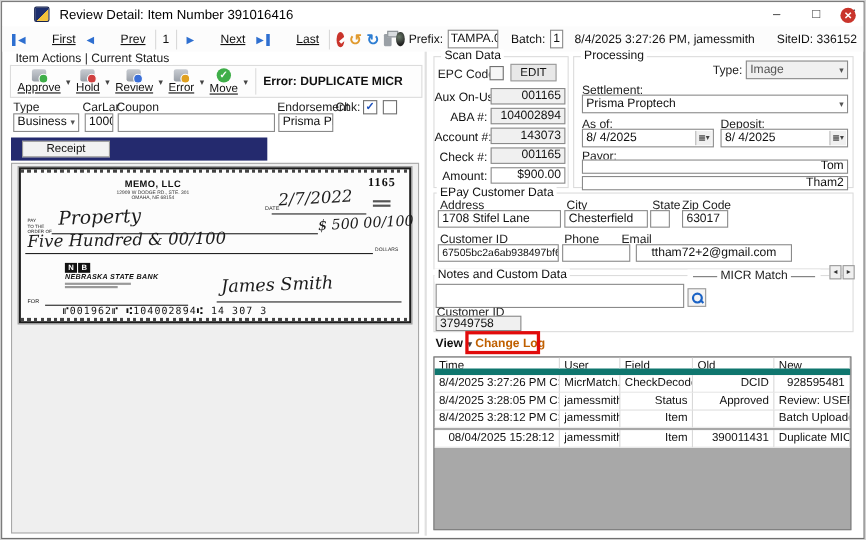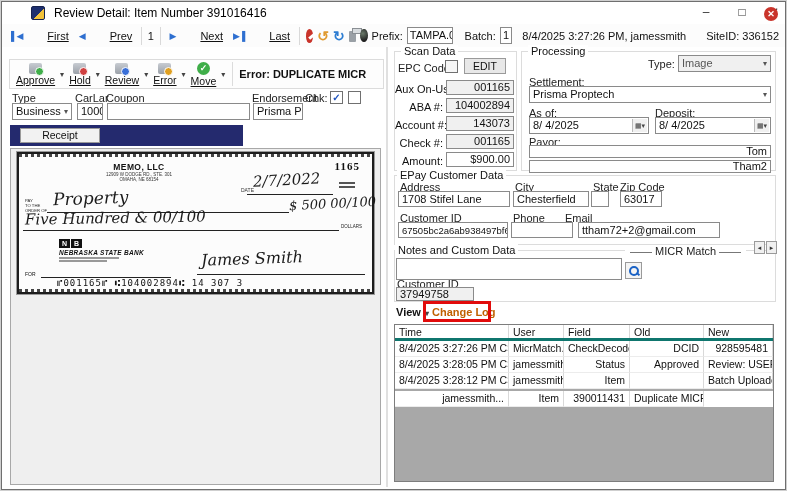--- a/index.html
+++ b/index.html
@@ -114,21 +114,21 @@
   .micr-match { position:absolute; left:230px; top:-6px; background:#fff; padding:0 2px; white-space:nowrap; color:#222; }
   .micr-match i { display:inline-block; width:22px; border-bottom:1px solid #777; margin:0 3px 2px 3px; }
 
   .view-btn { position:absolute; left:6px; top:259px; font-weight:bold; white-space:nowrap; }
   .changelog-lbl { position:absolute; left:42px; top:259px; font-weight:bold; color:#c06000; white-space:nowrap; z-index:2; }
   .ann { position:absolute; border:3px solid #e10b0b; z-index:4; }
   .ann.cl { left:33px; top:254px; width:68px; height:21px; }
 
   .logtable { position:absolute; left:4px; top:277px; width:380px; height:158px; border:1px solid #7d7d7d; background:#a8a8a8; overflow:hidden; }
   .lt-row { display:grid; grid-template-columns:114px 55px 66px 74px 1fr; height:16px; background:#fff; }
-  .lt-row.head { border-bottom:3px solid #0f766e; }
+  .lt-row.head { border-bottom:6px solid #0f766e; }
   .lt-row > span { border-right:1px solid #d9d9d9; padding:0 4px; line-height:15px; white-space:nowrap; overflow:hidden; font-size:10.5px; }
   .lt-row.head > span { text-align:left; }
   .lt-row.body > span { text-align:right; border-bottom:1px solid #ececec; }
 </style>
 </head>
 <body>
 
 <div class="win">
 
   <div class="titlebar">
@@ -169,20 +169,21 @@
     <span class="txtbox prefix-box">TAMPA.08042025.125</span>
     <span style="width:6px"></span>
     <span>Batch:</span>
     <span class="txtbox batch-box">1</span>
     <span class="session">8/4/2025 3:27:26 PM, jamessmith</span>
     <span class="siteid">SiteID: 336152</span>
   </div>
   <span class="redx">✕</span>
 
   <div class="left-pane">
+    <span class="group-label ia-label">Item Actions | Current Status</span>
 
     <div class="ia-toolbar">
       <span class="abtn">
           <span class="stamp approve"></span>
           <span class="lbl">Approve</span>
         </span>
       <span class="dd">▾</span>
       <span class="abtn">
           <span class="stamp hold"></span>
           <span class="lbl">Hold</span>
@@ -258,21 +259,21 @@
         <div class="bank">
           <div class="logo"><span>N</span><span>B</span></div>
           <div class="bn">NEBRASKA STATE BANK</div>
           <div class="bl"></div>
             <div class="bl" style="width:48px"></div>
         </div>
         <span class="for-lab">FOR</span>
         <span class="for-line"></span>
         <span class="sig-hw hw">James Smith</span>
         <span class="sig-line"></span>
-        <span class="micr">⑈001165⑈ ⑆104002894⑆ 14 307 3</span>
+        <span class="micr">⑈001962⑈ ⑆104002894⑆ 14 307 3</span>
       </div>
     </div>
   </div>
 
   <div class="pane-div"></div>
 
   <div class="right-pane">
 
     <div class="gbox" style="left:4px; top:4px; width:123px; height:120px;">
       <span class="glabel">Scan Data</span>
@@ -321,21 +322,21 @@
       <span class="field" style="left:118px; top:15px; width:76px; height:16px;">Chesterfield</span>
       <span class="fld-label" style="left:198px; top:5px;text-align:right;">State</span>
       <span class="field" style="left:196px; top:15px; width:18px; height:16px;"></span>
       <span class="fld-label" style="left:225px; top:5px;">Zip Code</span>
       <span class="field" style="left:225px; top:15px; width:42px; height:16px;">63017</span>
       <span class="fld-label" style="left:5px; top:36px;">Customer ID</span>
       <span class="field" style="left:3px; top:46px; width:110px; height:16px; font-size:9.5px;">67505bc2a6ab938497bf623e</span>
       <span class="fld-label" style="left:118px; top:36px;">Phone</span>
       <span class="field" style="left:116px; top:46px; width:62px; height:16px;"></span>
       <span class="fld-label" style="left:170px; top:36px;">Email</span>
-      <span class="field" style="left:183px; top:46px; width:142px; height:16px;">ttham72+2@gmail.com</span>
+      <span class="field" style="left:183px; top:46px; width:142px; height:16px;text-align:center;">ttham72+2@gmail.com</span>
     </div>
 
     <div class="pager">
       <span>◂</span>
       <span>▸</span>
     </div>
 
     <div class="gbox" style="left:4px; top:203px; width:382px; height:52px;">
       <span class="glabel" style="left:0px;">Notes and Custom Data</span>
       <span class="micr-match"><i></i><span>MICR Match</span><i></i></span>
@@ -372,20 +373,21 @@
           <span>Review: USER</span>
       </div>
       <div class="lt-row body">
         <span>8/4/2025 3:28:12 PM CST</span>
           <span>jamessmith</span>
           <span>Item</span>
           <span></span>
           <span>Batch Uploaded</span>
       </div>
       <div class="lt-row body" style="margin-top:2px;">
+        <span>08/04/2025 15:28:12</span>
           <span>jamessmith...</span>
           <span>Item</span>
           <span>390011431</span>
           <span>Duplicate MICR</span>
       </div>
 
     </div>
   </div>
 
 </div>

